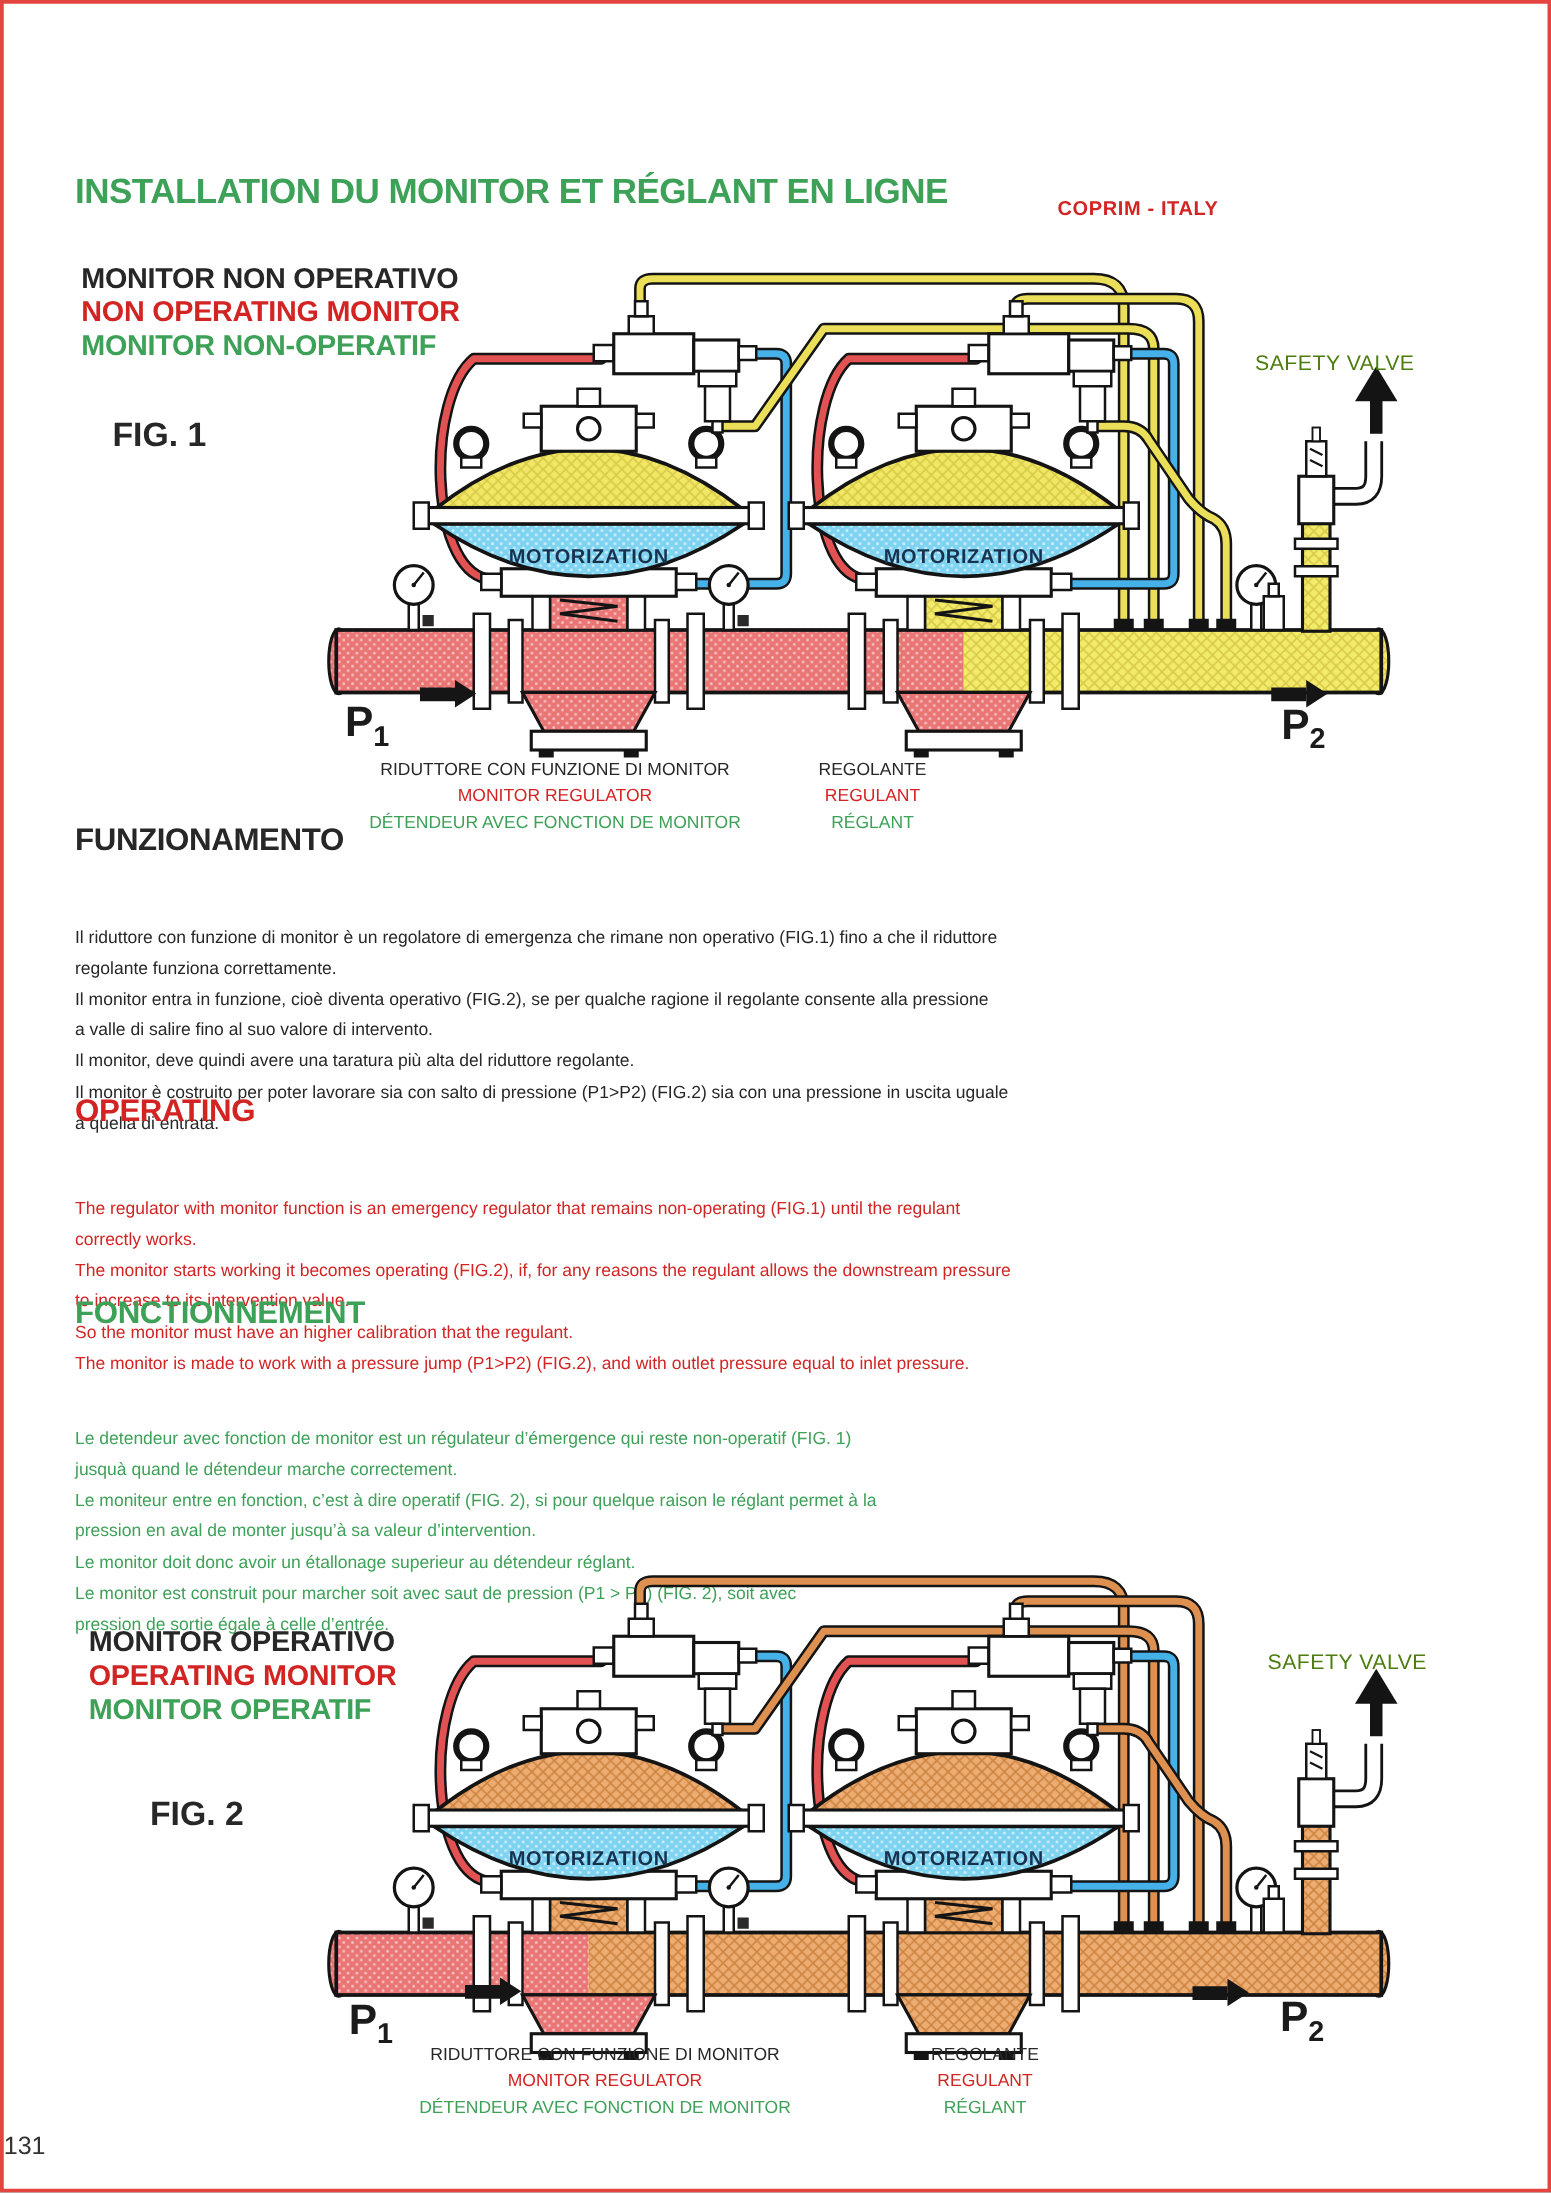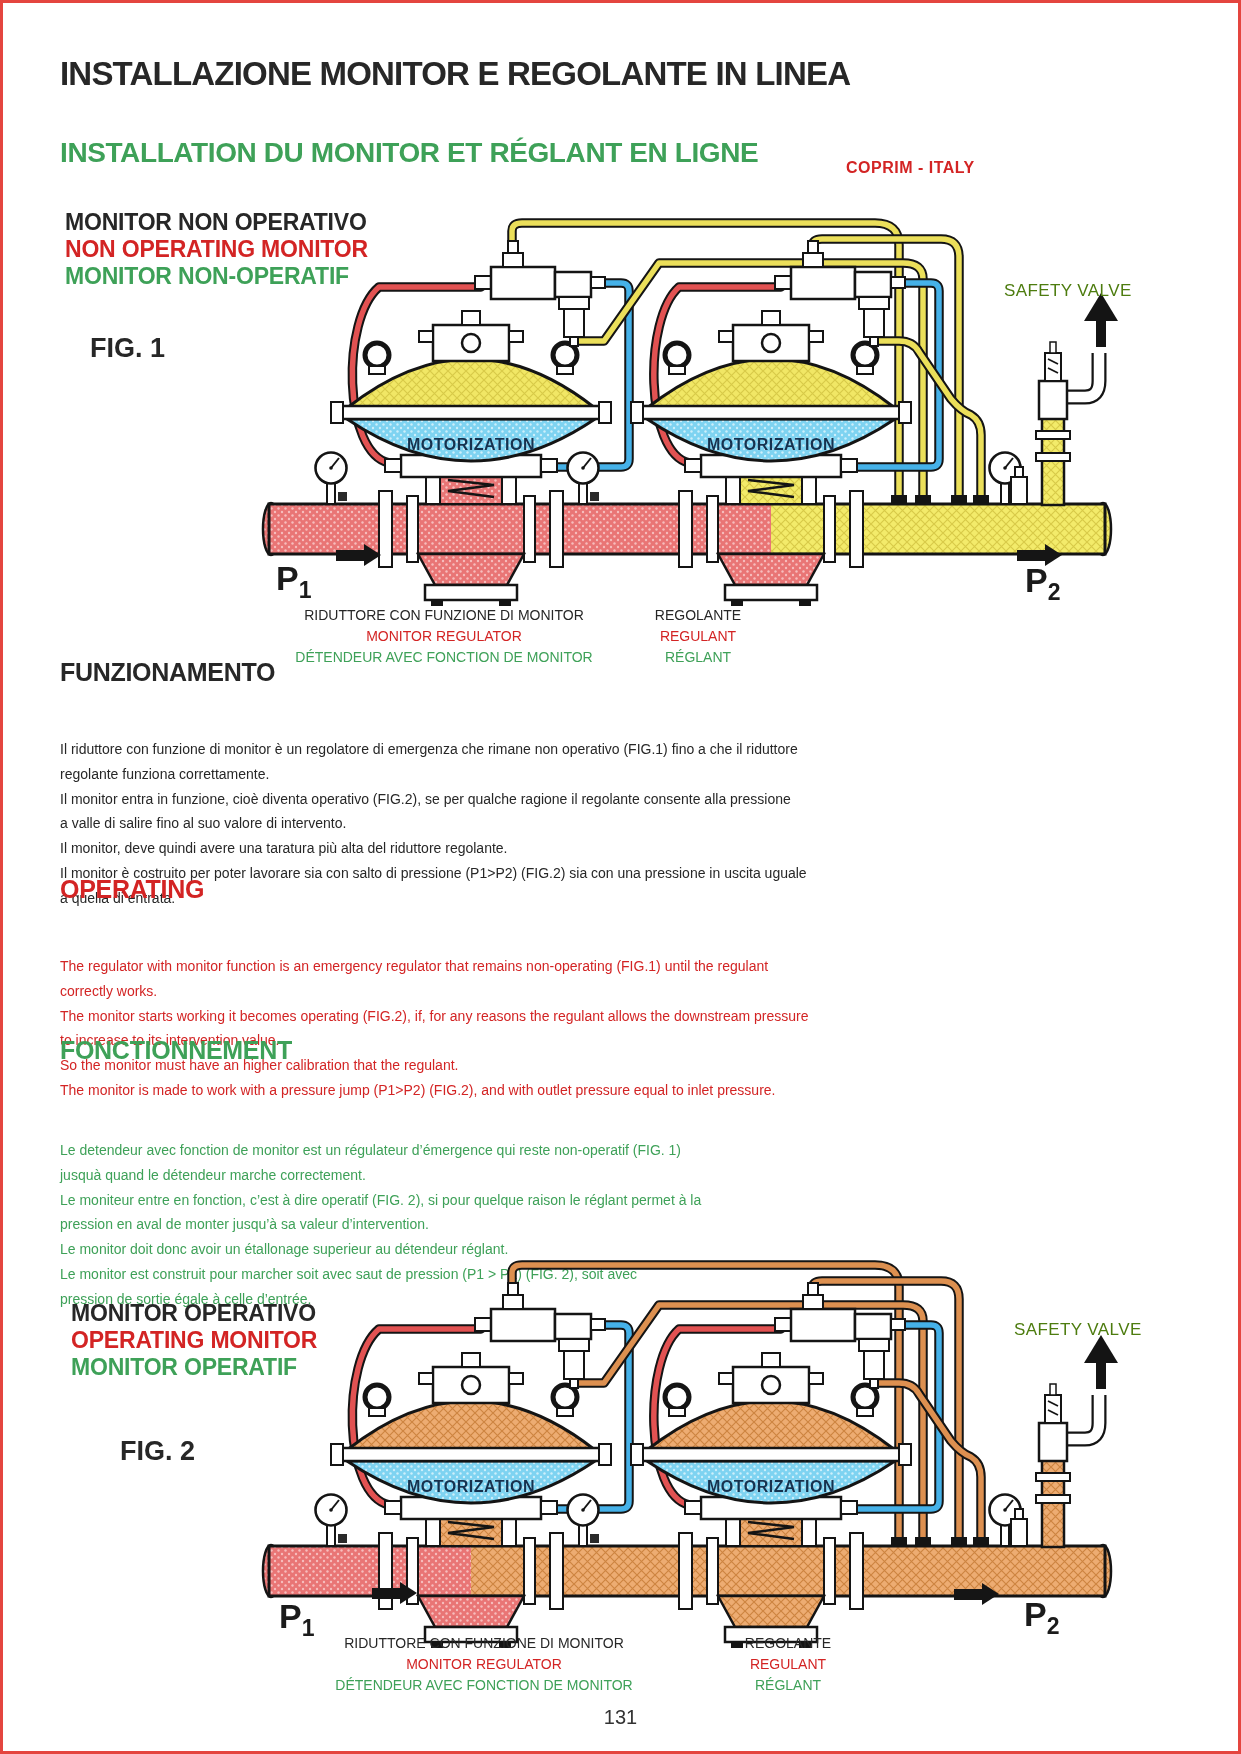--- a/index.html
+++ b/index.html
@@ -17,28 +17,27 @@
   .figlab{font-size:27px;font-weight:bold;color:#272727}
   .cap{font-size:14px;transform:translateX(-50%);}
   .sech{font-size:25px;font-weight:bold;letter-spacing:-0.3px}
   .body-text{font-size:14px;line-height:24.8px;white-space:pre-line;margin-top:43px;}
   .safety{font-size:17px;color:#4d7c0f;letter-spacing:0.4px}
   .p-big{font-size:34px;font-weight:bold;color:#1b1b1b}
   .p-big sub{font-size:23px}
   .flow-arrow{position:absolute;height:11px;background:#151515}
   .flow-arrow::after{content:"";position:absolute;right:-17px;top:-6px;
     border-left:17px solid #151515;border-top:11.5px solid transparent;border-bottom:11.5px solid transparent}
-  .pagenum{left:0;right:0;text-align:center;font-size:20px;color:#333}
+  .pagenum{left:0;right:0;text-align:left;font-size:20px;color:#333}
 </style>
 </head>
 <body>
 
 <div id="page">
 
-  <div class="abs h1 t-it" style="left:57px;top:52px">INSTALLAZIONE MONITOR E REGOLANTE IN LINEA</div>
   <div class="abs h2 t-fr" style="left:57px;top:134px">INSTALLATION DU MONITOR ET RÉGLANT EN LIGNE</div>
   <div class="abs brand t-en" style="left:843px;top:156px">COPRIM  -  ITALY</div>
 
   <div class="abs state t-it" style="left:62px;top:206px">MONITOR NON OPERATIVO</div>
   <div class="abs state t-en" style="left:62px;top:233px">NON OPERATING MONITOR</div>
   <div class="abs state t-fr" style="left:62px;top:260px">MONITOR NON-OPERATIF</div>
   <div class="abs figlab" style="left:87px;top:330px">FIG. 1</div>
 
   <div id="fig1-diagram" class="abs" style="left:256px;top:206px;width:885px;height:400px"><svg viewBox="0 0 885 400" width="885" height="400" xmlns="http://www.w3.org/2000/svg">
         <defs>

